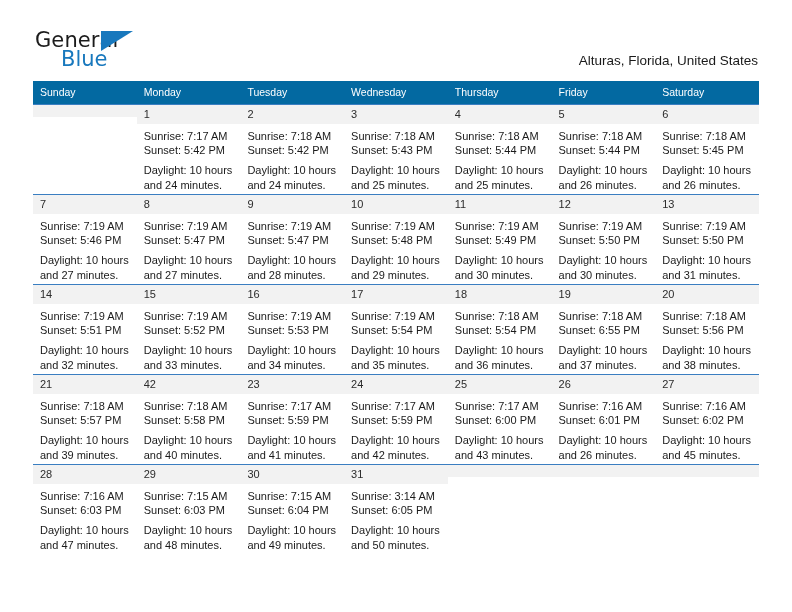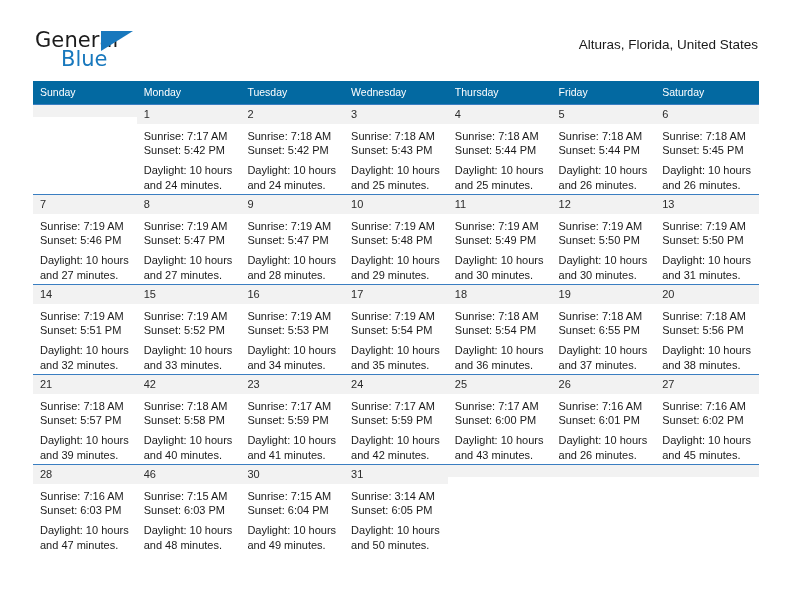--- a/index.html
+++ b/index.html
@@ -76,21 +76,21 @@
     font-weight: normal;
     color: #1a1a1a;
     line-height: 30px;
     white-space: nowrap;
     font-family: "DejaVu Sans", sans-serif;
   }
   .location {
     font-size: 13.5px;
     color: #1a1a1a;
     line-height: 18px;
-    margin-top: 8px;
+    margin-top: 24px;
     white-space: nowrap;
   }
 
   
   .calendar {
     width: 726px;
     border-collapse: collapse;
     table-layout: fixed;
     margin-top: 9px;
   }
@@ -405,21 +405,21 @@
         <tr>
           <td>
             <div class="daynum">28</div>
             <div class="details">
               <div>Sunrise: 7:16 AM</div>
               <div>Sunset: 6:03 PM</div>
               <div class="wrap">Daylight: 10 hours and 47 minutes.</div>
             </div>
           </td>
           <td>
-            <div class="daynum">46</div>
+            <div class="daynum">29</div>
             <div class="details">
               <div>Sunrise: 7:15 AM</div>
               <div>Sunset: 6:03 PM</div>
               <div class="wrap">Daylight: 10 hours and 48 minutes.</div>
             </div>
           </td>
           <td>
             <div class="daynum">30</div>
             <div class="details">
               <div>Sunrise: 7:15 AM</div>

